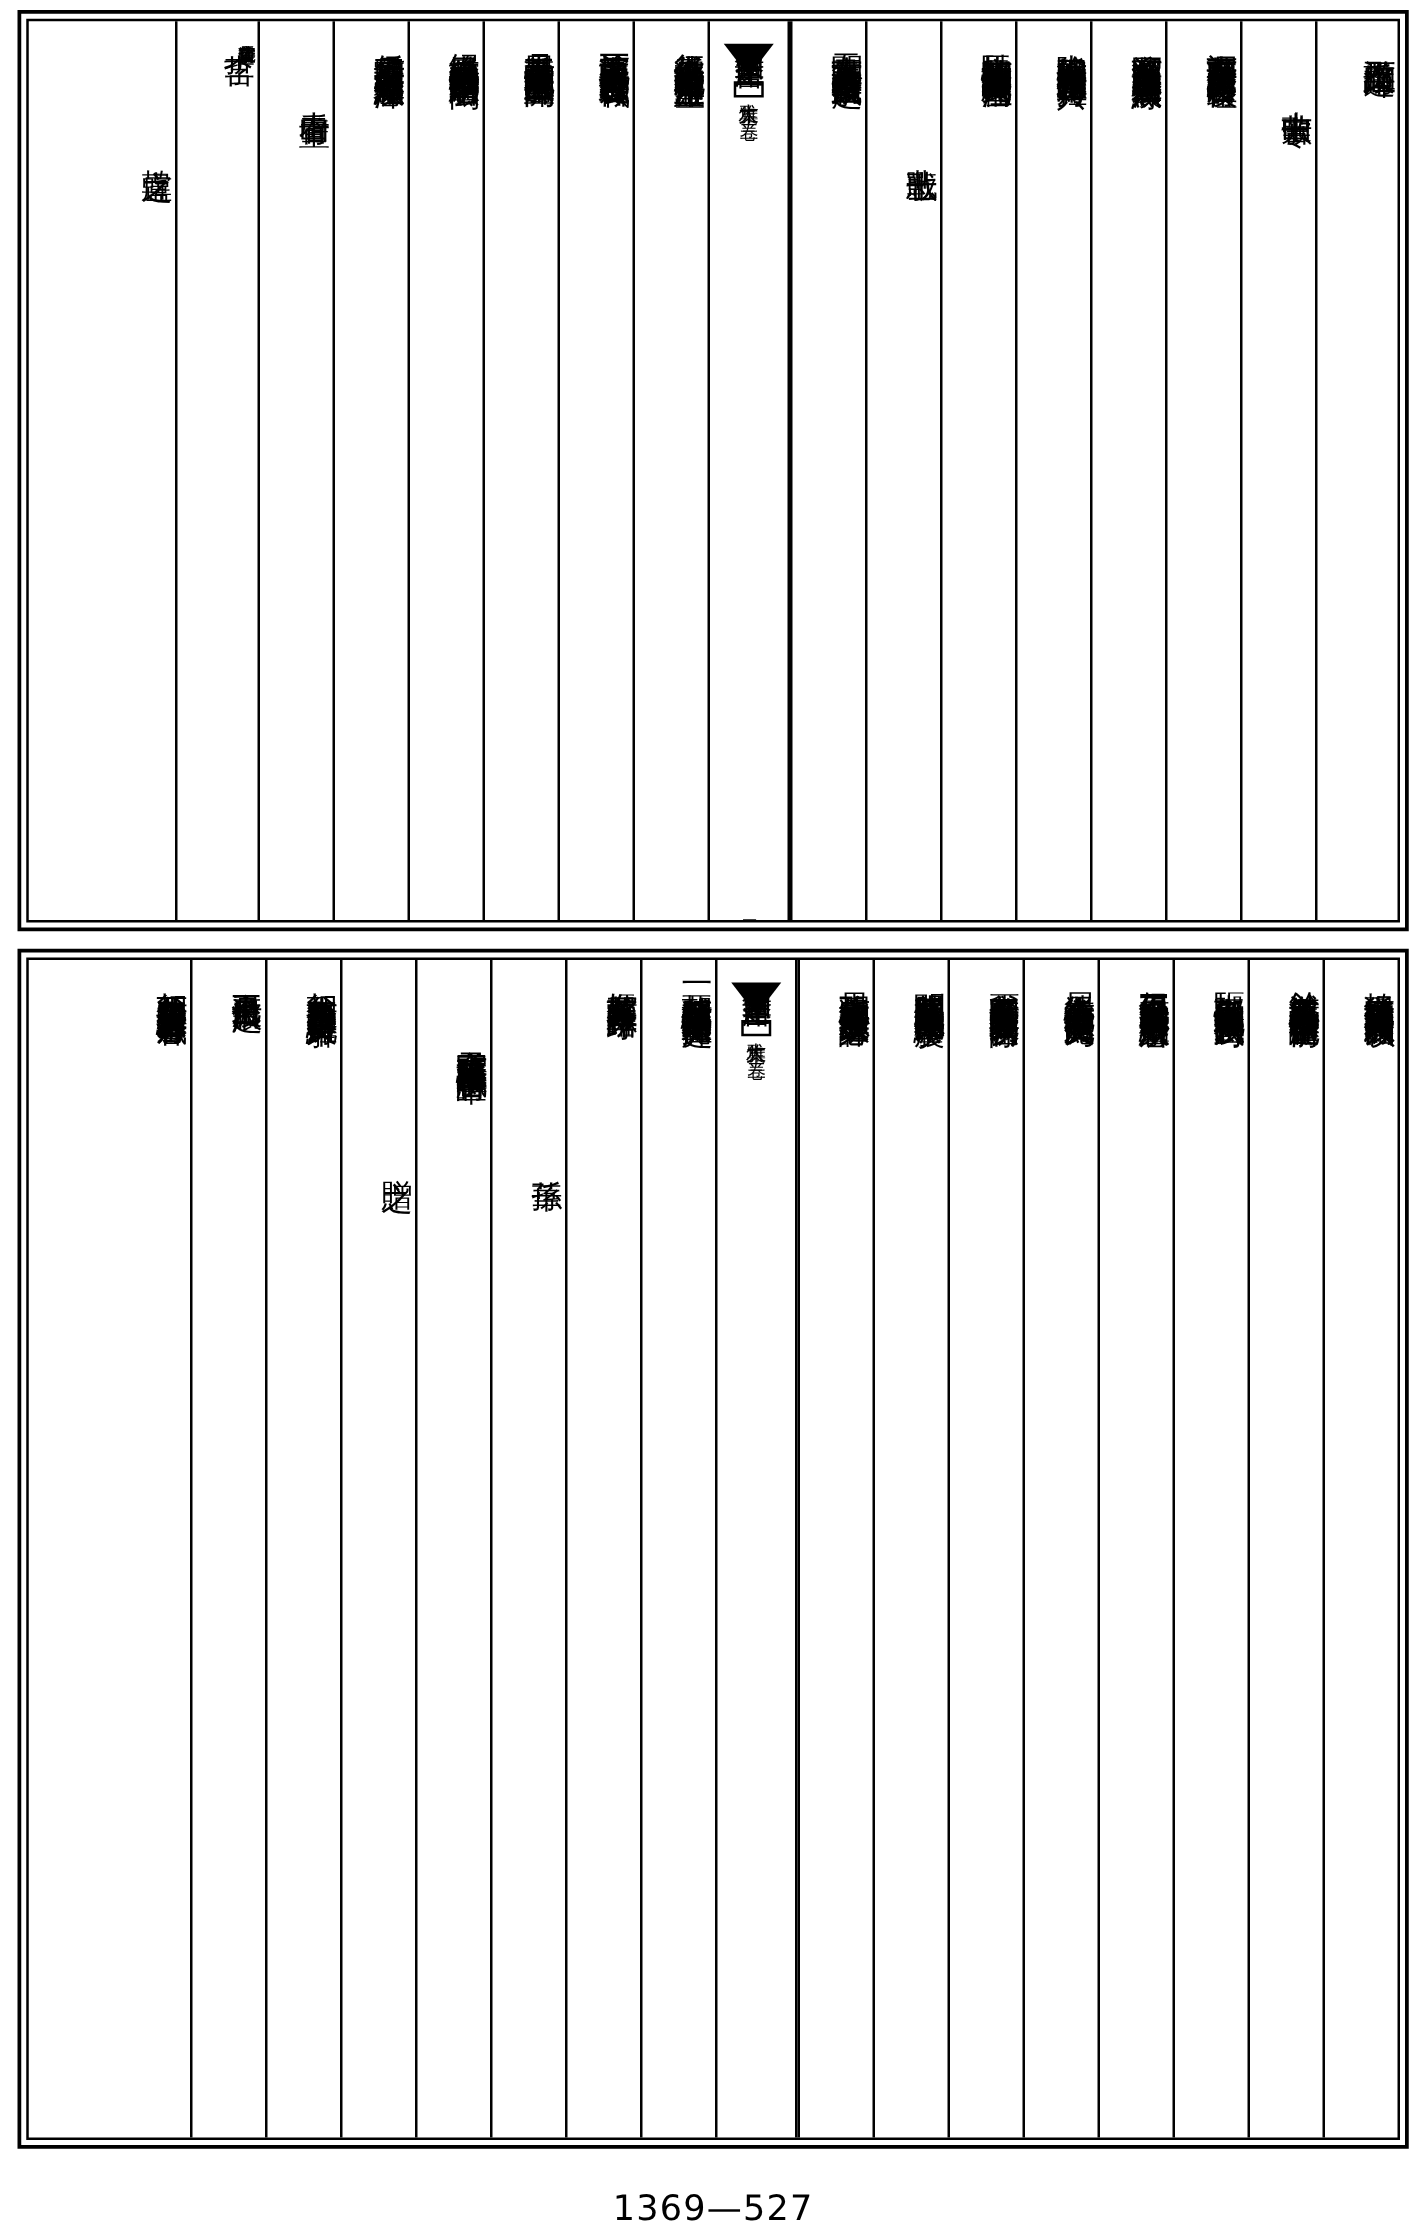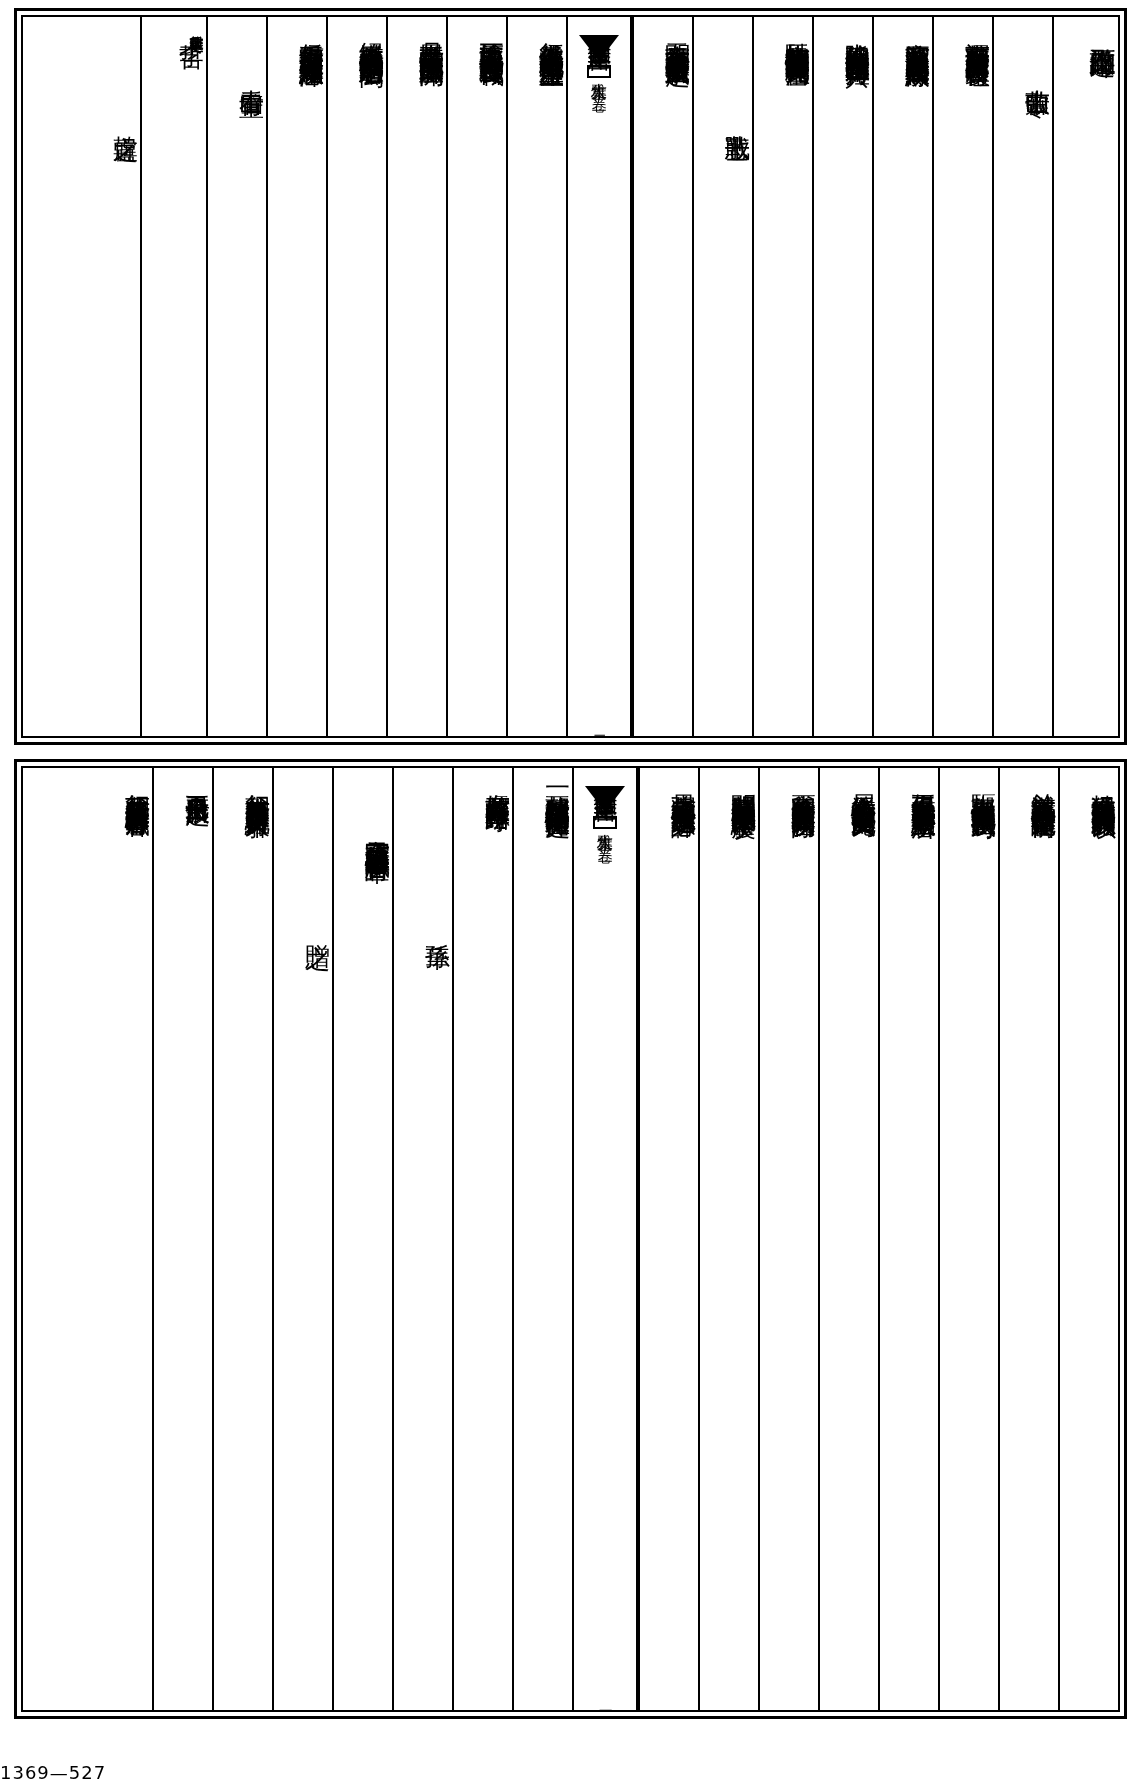--- a/index.html
+++ b/index.html
@@ -135,22 +135,22 @@
     vertical-align: top;
     max-height: 620px;
     white-space: pre-wrap;
   }
 
   .footer {
     position: absolute;
     left: 0;
     right: 0;
     bottom: 8px;
-    text-align: left;
-    font-size: 18px;
+    text-align: center;
+    font-size: 28px;
     font-family: "DejaVu Sans", "Liberation Sans", sans-serif;
     letter-spacing: 1px;
   }
 </style>
 </head>
 <body>
 
 <div class="page">
 
   <div class="leaf leaf-top">

